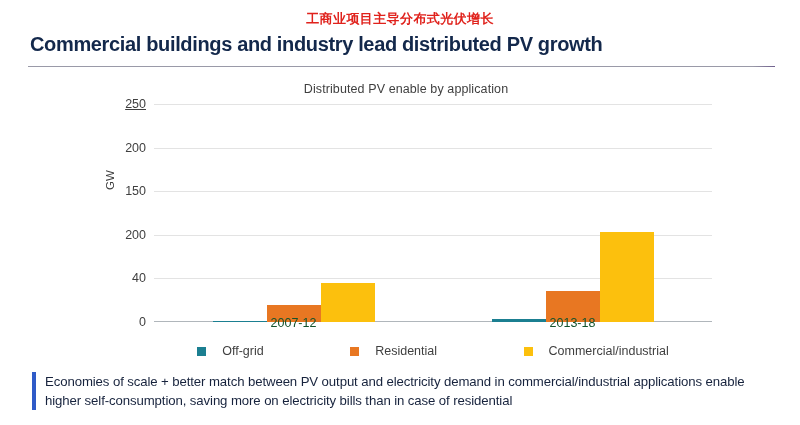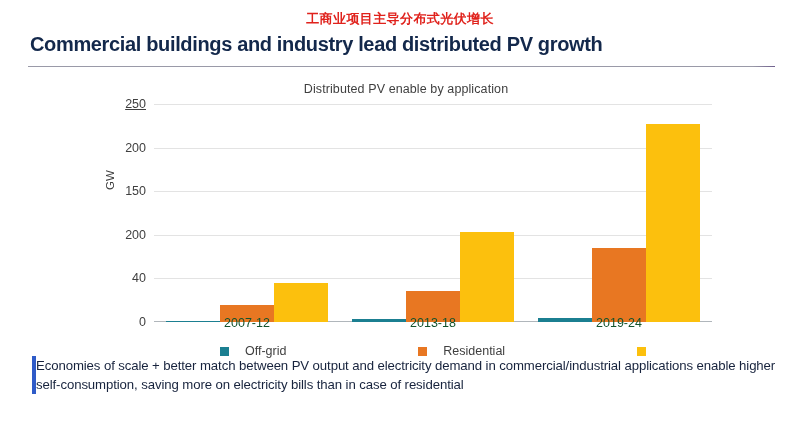--- a/index.html
+++ b/index.html
@@ -170,24 +170,25 @@
     display: inline-block;
     flex: none;
   }
   .sw-offgrid { background: #1b7f91; }
   .sw-residential { background: #e87722; }
   .sw-commercial { background: #fcc00d; }
   
   .caption-wrap {
     position: absolute;
     left: 32px;
-    top: 356px;
+    top: 372px;
     width: 744px;
     display: flex;
     align-items: stretch;
+    gap: 9px;
   }
   .caption-accent {
     width: 4px;
     flex: none;
     background: #2f5bc8;
   }
   .caption-text {
     font-size: 13.2px;
     color: #17233d;
     line-height: 19px;
@@ -235,40 +236,35 @@
             <div class="bar b-residential" title="Residential 2007-12: 20" style="height: 17.44px; background: rgb(232, 119, 34);"></div>
             <div class="bar b-commercial" title="Commercial/industrial 2007-12: 45" style="height: 39.24px; background: rgb(252, 192, 13);"></div>
             <div class="xlabel">2007-12</div>
           </div>
           <div class="group">
             <div class="bar b-offgrid" title="Off-grid 2013-18: 3" style="height: 2.616px; background: rgb(27, 127, 145);"></div>
             <div class="bar b-residential" title="Residential 2013-18: 36" style="height: 31.392px; background: rgb(232, 119, 34);"></div>
             <div class="bar b-commercial" title="Commercial/industrial 2013-18: 103" style="height: 89.816px; background: rgb(252, 192, 13);"></div>
             <div class="xlabel">2013-18</div>
           </div>
-          <div class="group">
-            <div class="bar b-offgrid" title="Off-grid 2019-24: 5" style="height: 4.36px; background: rgb(27, 127, 145);"></div>
-            <div class="bar b-residential" title="Residential 2019-24: 85" style="height: 74.12px; background: rgb(232, 119, 34);"></div>
-            <div class="bar b-commercial" title="Commercial/industrial 2019-24: 227" style="height: 197.944px; background: rgb(252, 192, 13);"></div>
-            <div class="xlabel">2019-24</div>
-          </div>
         </div>
     </div>
 
     <div class="legend" id="legend-host">
         <div class="legend-item">
           <span class="swatch sw-offgrid" style="background: rgb(27, 127, 145);"></span>
           <span>Off-grid</span>
         </div>
         <div class="legend-item">
           <span class="swatch sw-residential" style="background: rgb(232, 119, 34);"></span>
           <span>Residential</span>
         </div>
         <div class="legend-item">
           <span class="swatch sw-commercial" style="background: rgb(252, 192, 13);"></span>
+          <span>Commercial/industrial</span>
         </div>
       </div>
   </div>
 
   <div class="caption-wrap">
     <div class="caption-accent"></div>
     <div class="caption-text">Economies of scale + better match between PV output and electricity demand in commercial/industrial applications enable higher self-consumption, saving more on electricity bills than in case of residential</div>
   </div>
 
 </div>

